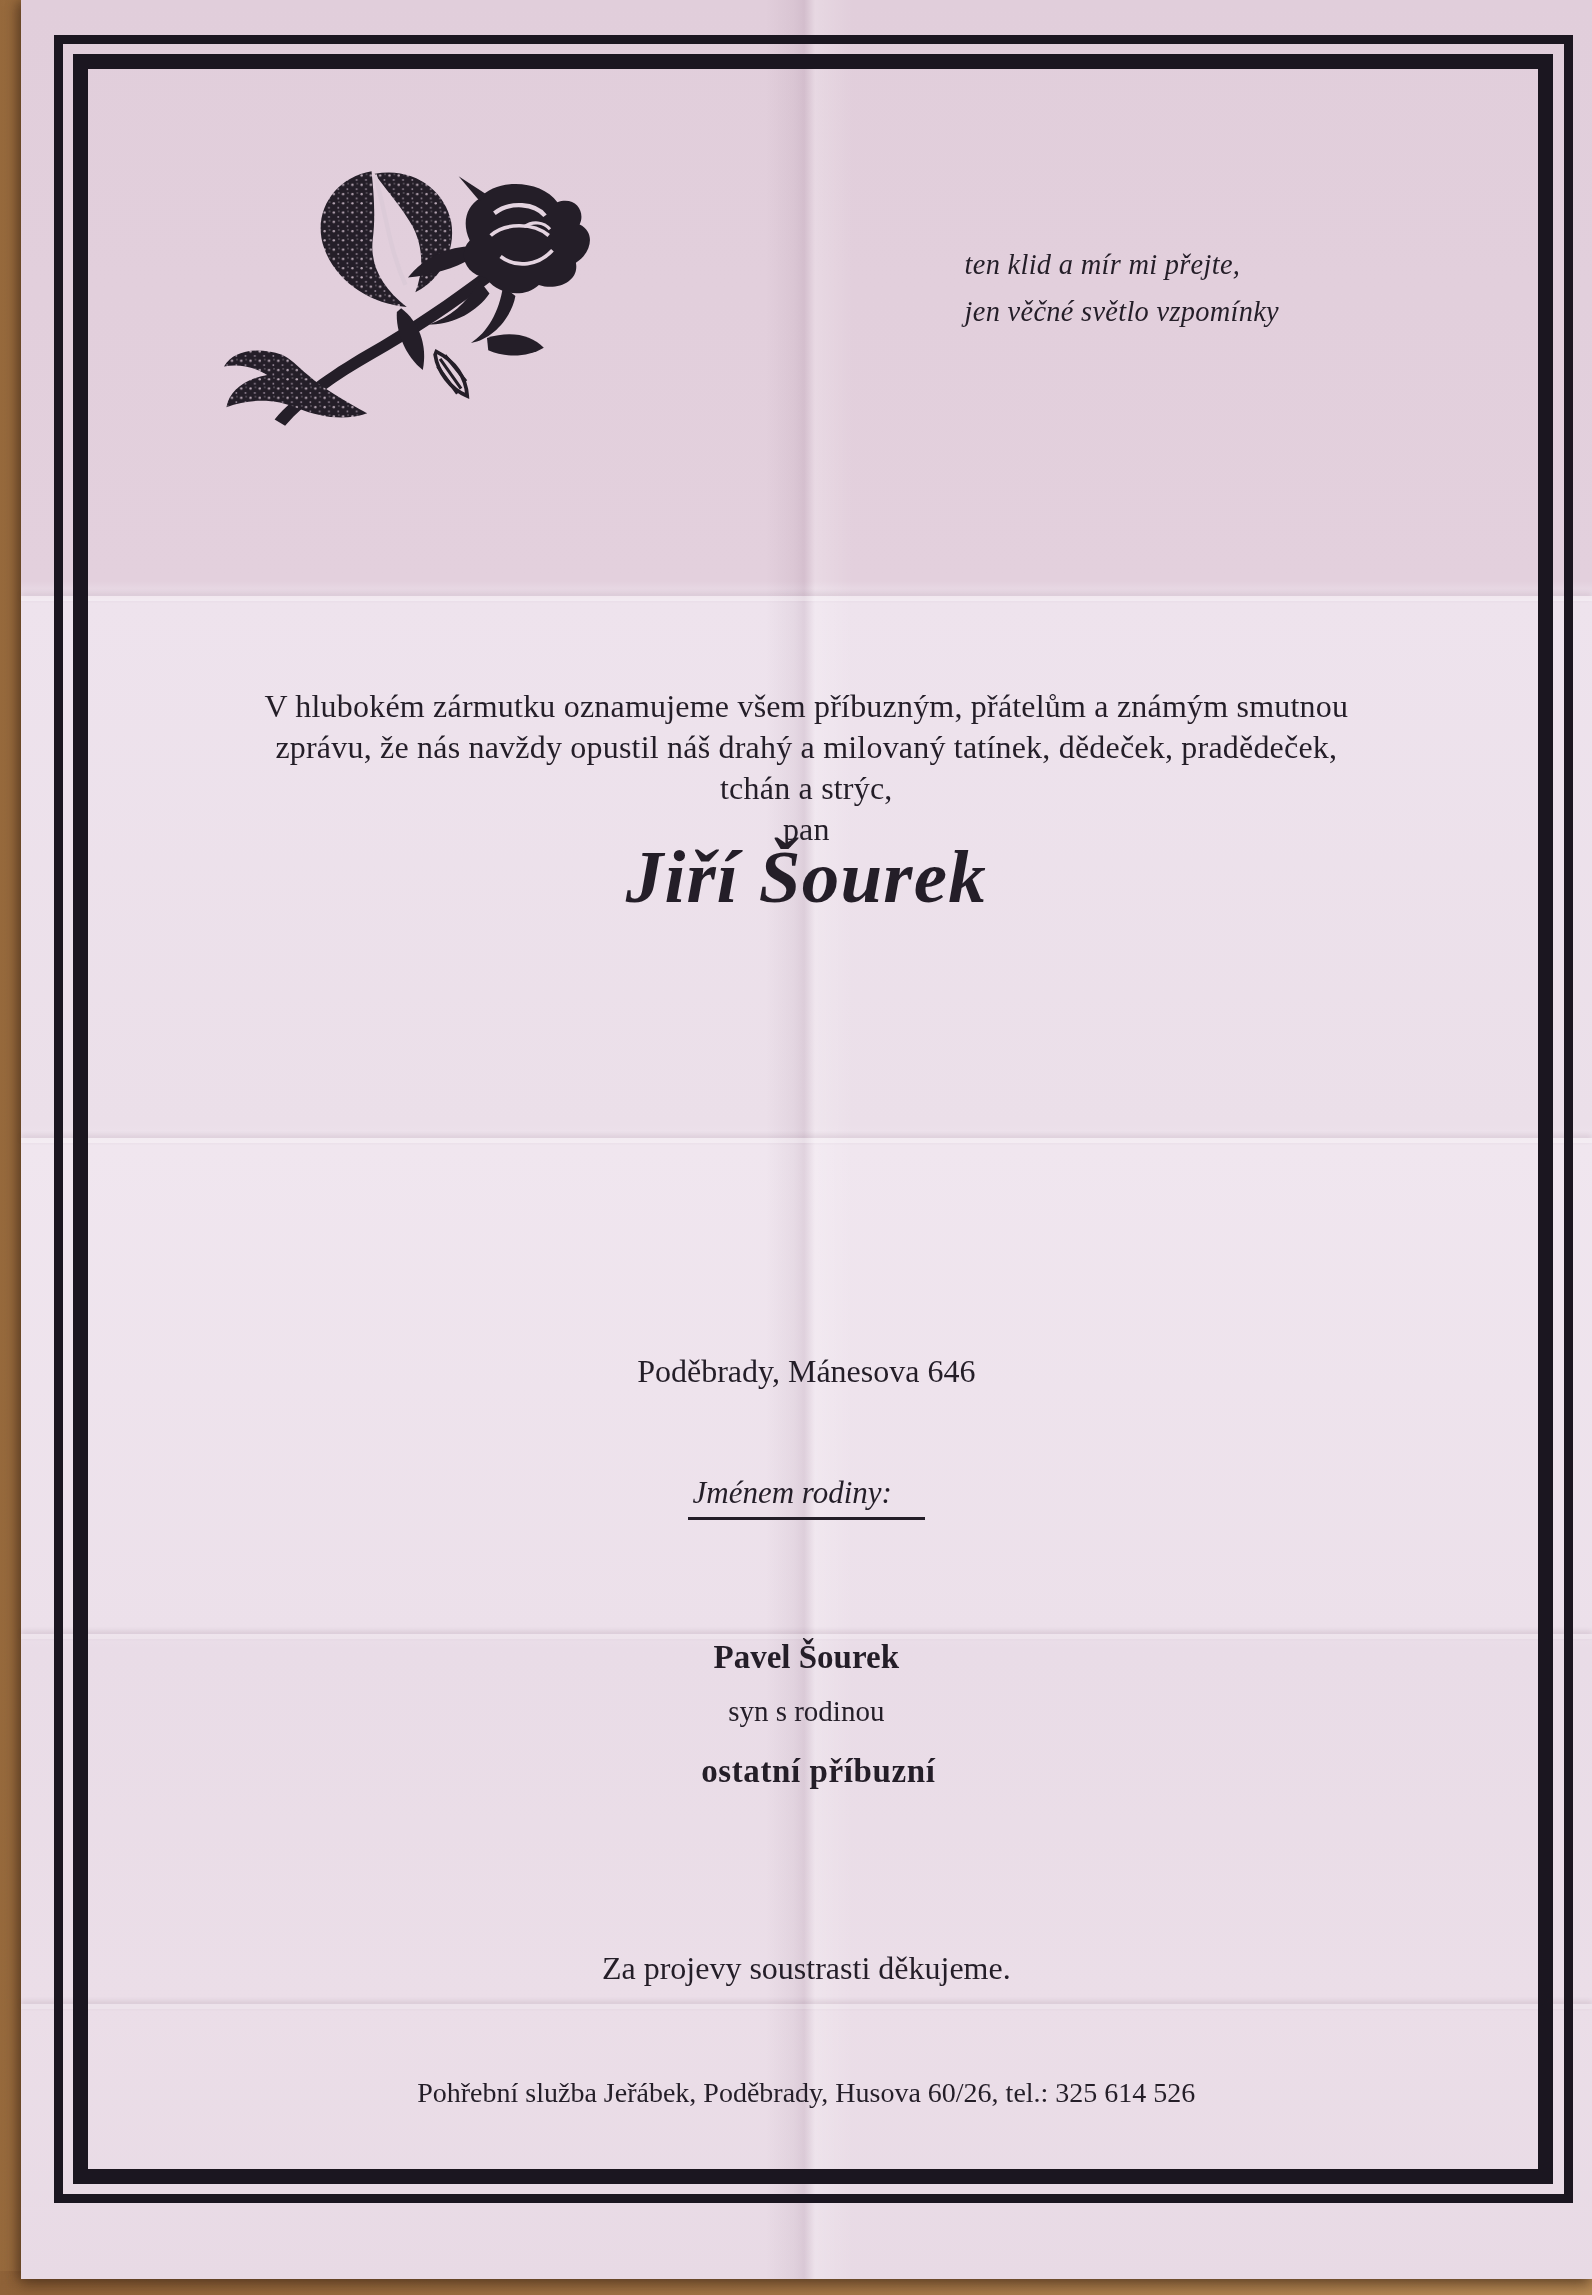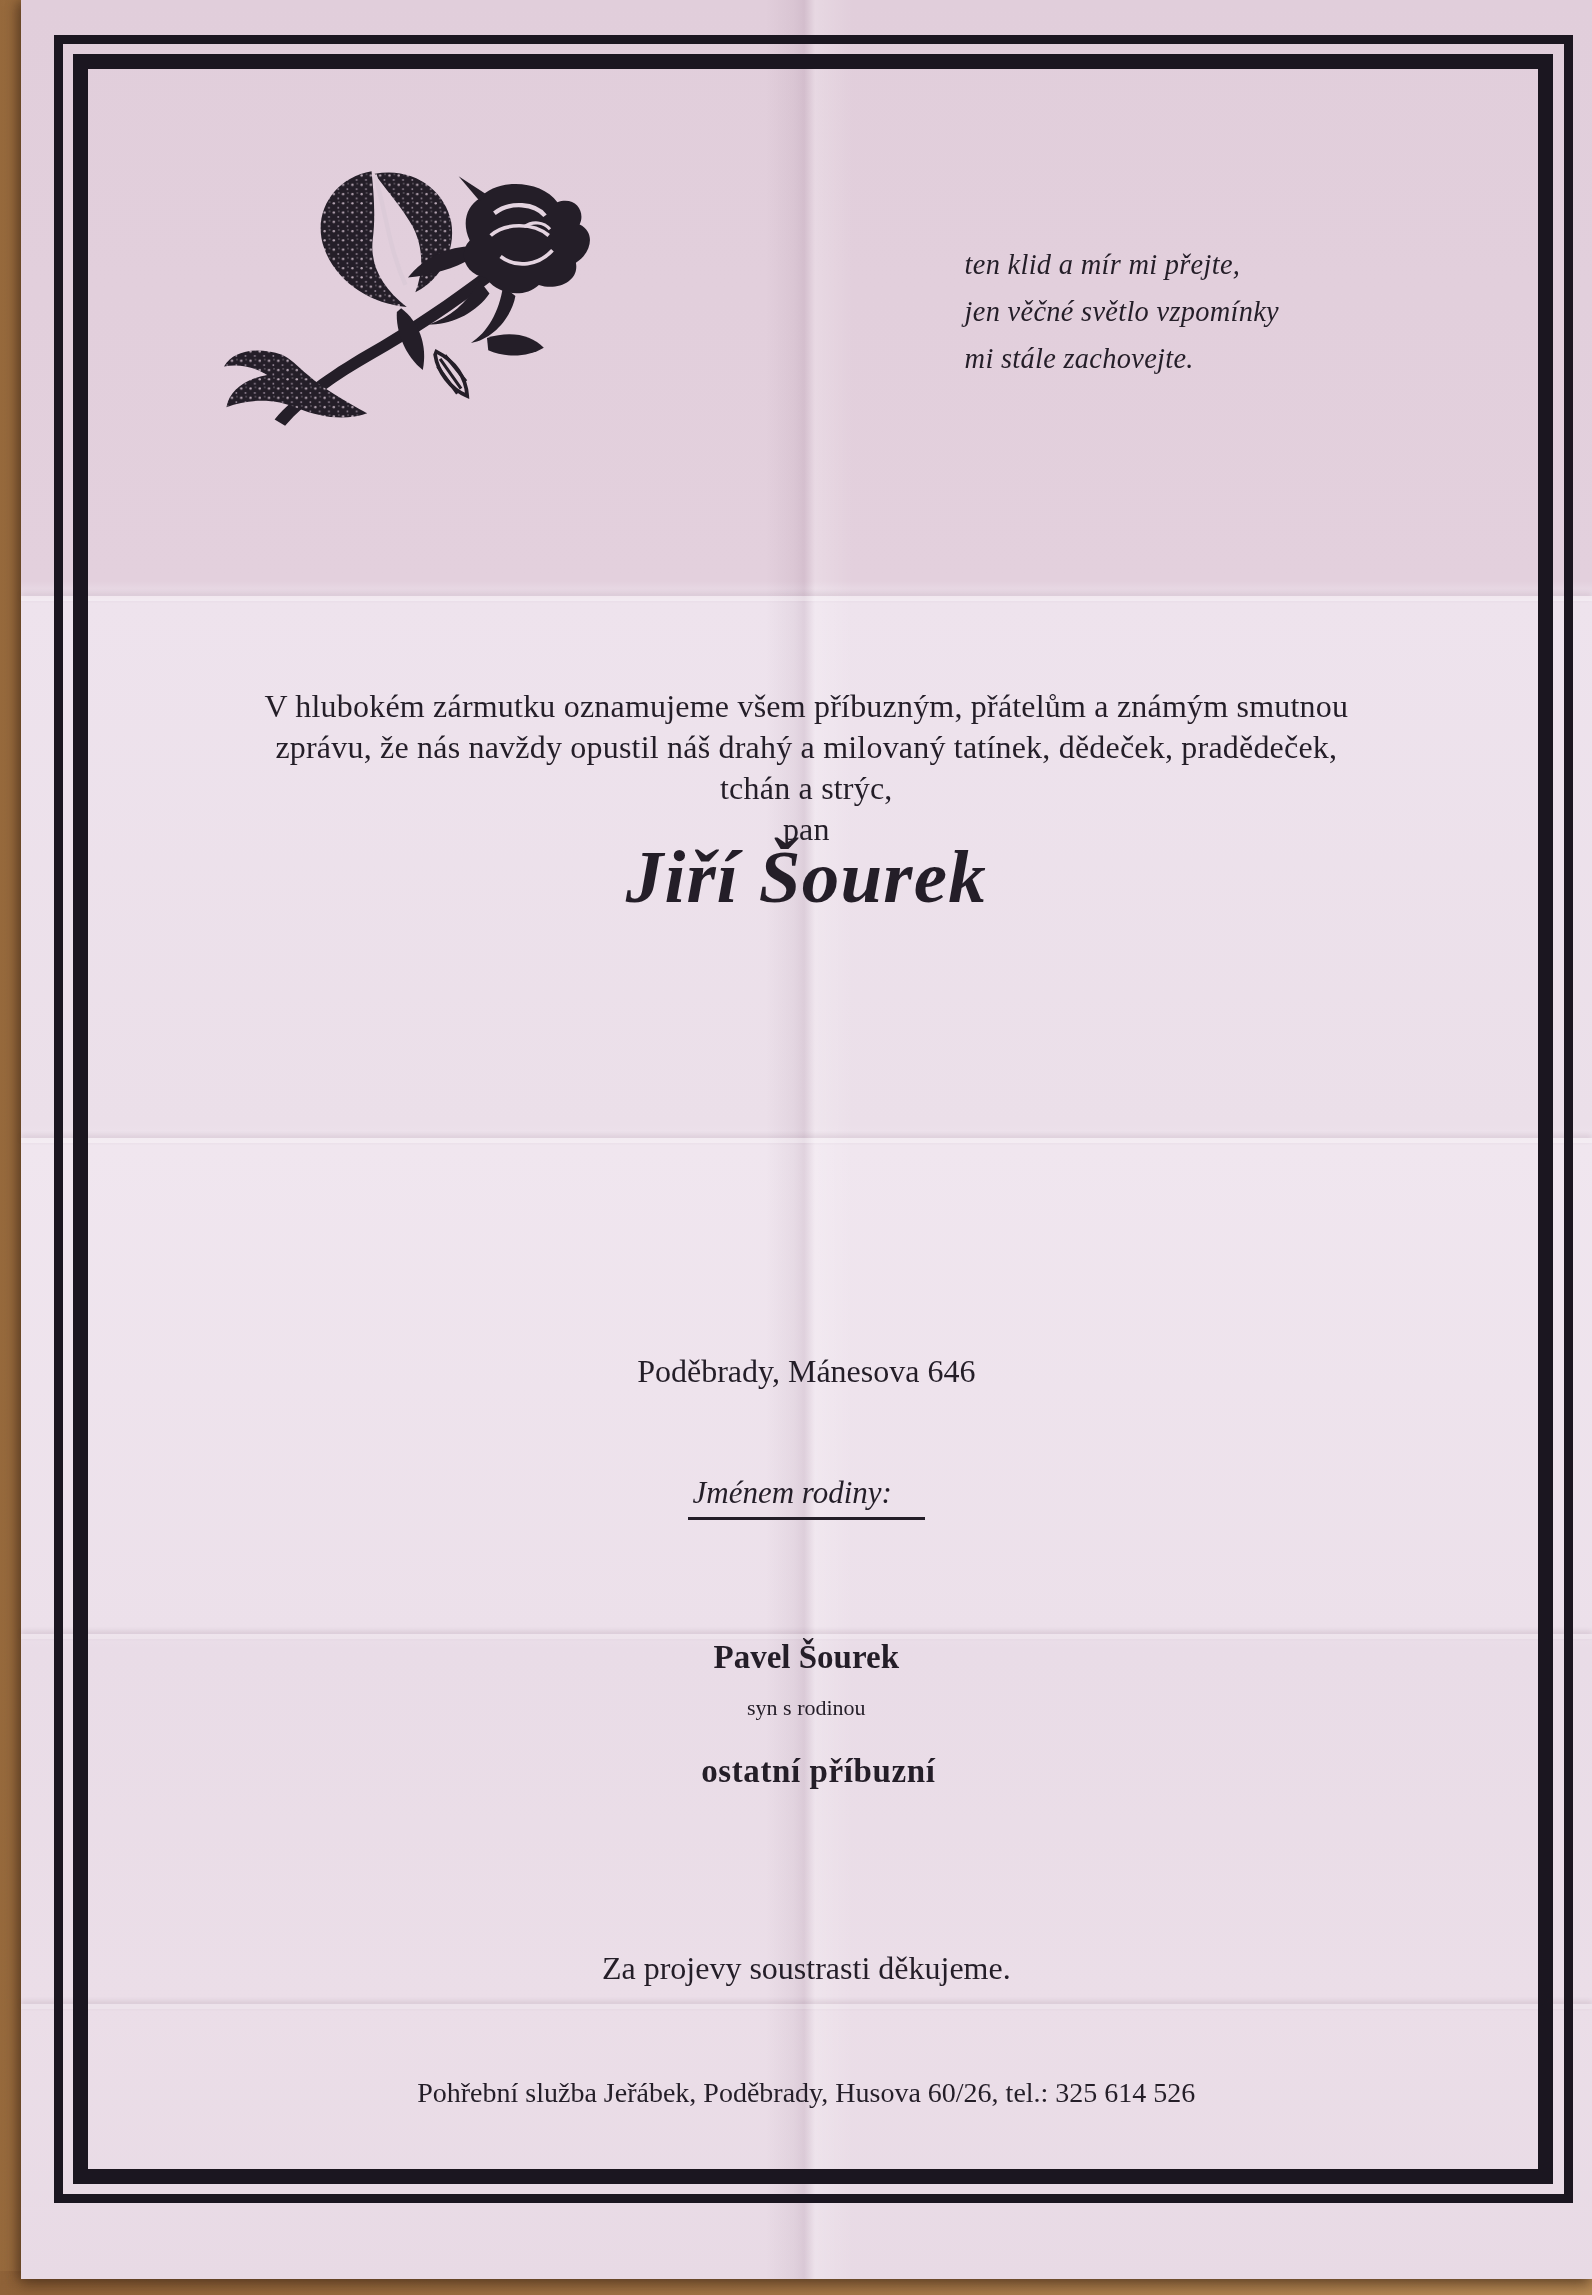--- a/index.html
+++ b/index.html
@@ -50,21 +50,21 @@
   .announcement { top:686px; font-size:32px; line-height:41px; letter-spacing:0.2px; }
   .salutation { margin-top: 0; }
   .deceased-name { top:834px; font-size:75px; font-weight:bold; font-style:italic; letter-spacing:1.2px; }
   .death-line { top:1078px; font-size:32px; }
   .farewell { top:1210px; font-size:32px; line-height:44px; }
   .address { top:1353px; font-size:32px; }
   .family-heading { top:1475px; font-size:31px; font-style:italic; }
   .family-heading .underlined { display:inline-block; border-bottom:3.6px solid #241e28;
     padding: 0 33px 6px 4.8px; }
   .family-name { top:1639px; font-size:33px; font-weight:bold; }
-  .family-relation { top:1695px; font-size:22px; }
+  .family-relation { top:1695px; font-size:29px; }
   .family-others { top:1753px; font-size:33px; font-weight:bold; letter-spacing:0.6px;margin-left:24px; }
   .thanks { top:1950px; font-size:32px; }
   .footer-line { top:2077px; font-size:28px;text-align:center; }
 </style>
 </head>
 <body>
 
 <div class="scene">
   <div class="table-edge-bottom"></div>
 
@@ -112,21 +112,20 @@
       <path d="M420,76 L386,36 L432,66 Z" fill="#241e28"></path>
       <path d="M444,96 C470,76 510,80 526,100" stroke="#e4d4e0" stroke-width="7" fill="none"></path>
       <path d="M438,132 C460,112 506,110 532,132" stroke="#e4d4e0" stroke-width="6" fill="none"></path>
       <path d="M454,166 C480,186 516,180 538,156" stroke="#e4d4e0" stroke-width="6" fill="none"></path>
       <path d="M492,118 C506,108 524,110 534,122" stroke="#e4d4e0" stroke-width="5" fill="none"></path>
     </svg>
 
     <div class="poem">
       <div>ten klid a mír mi přejte,</div>
       <div>jen věčné světlo vzpomínky</div>
-      <div>mi stále zachovejte.</div>
     </div>
 
     <div class="center-block announcement">
       <div>V hlubokém zármutku oznamujeme všem příbuzným, přátelům a známým smutnou</div>
       <div>zprávu, že nás navždy opustil náš drahý a milovaný tatínek, dědeček, pradědeček,</div>
       <div>tchán a strýc,</div>
       <div class="salutation">pan</div>
     </div>
 
     <div class="center-block deceased-name">Jiří Šourek</div>

